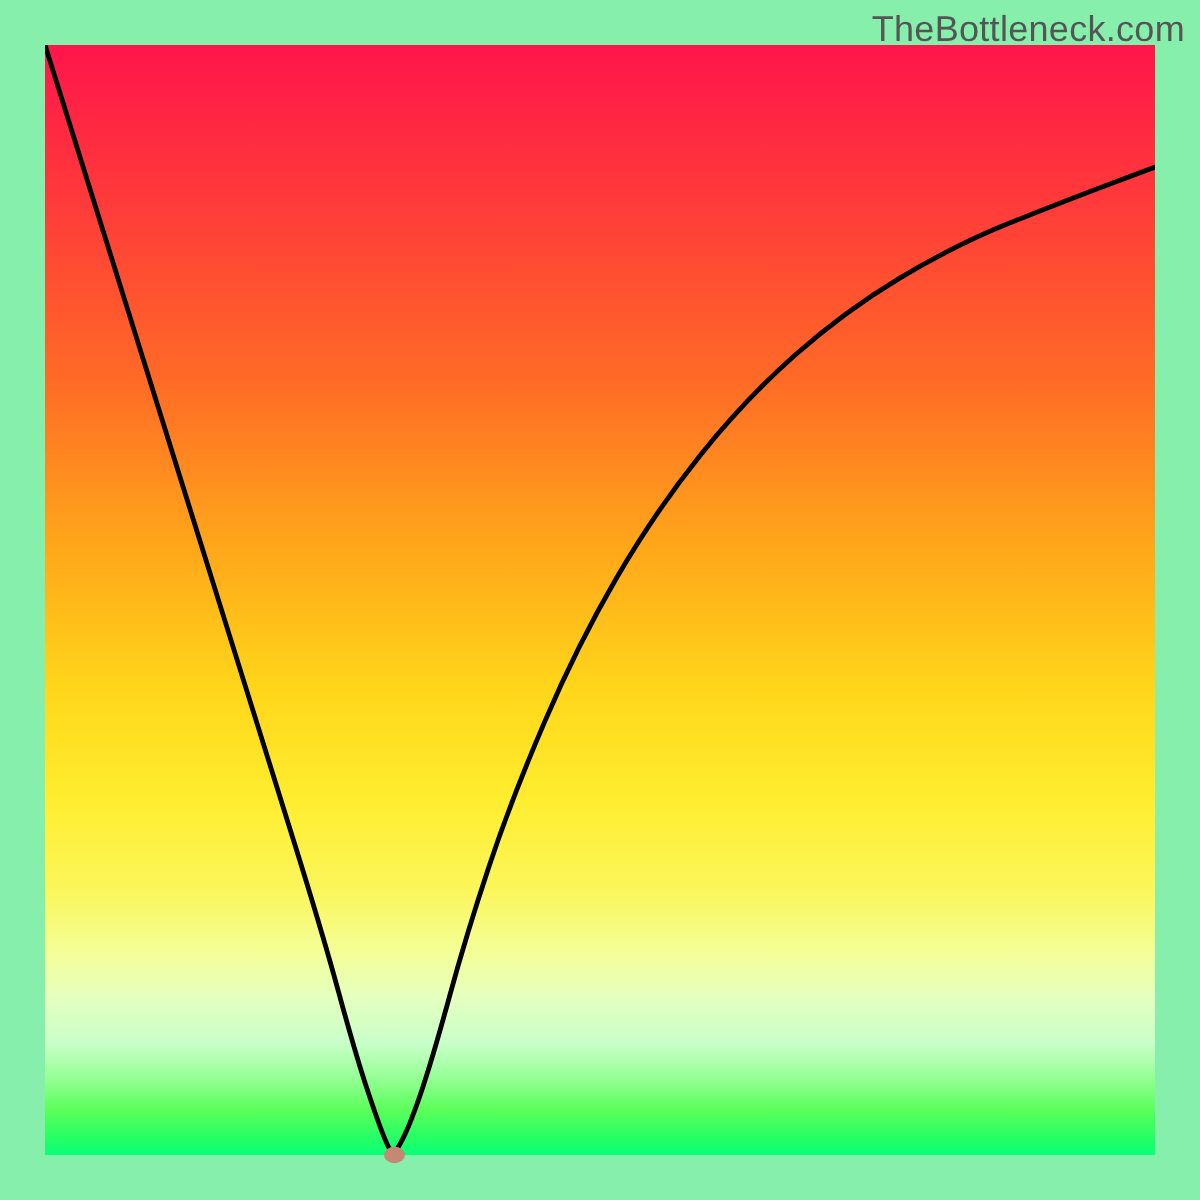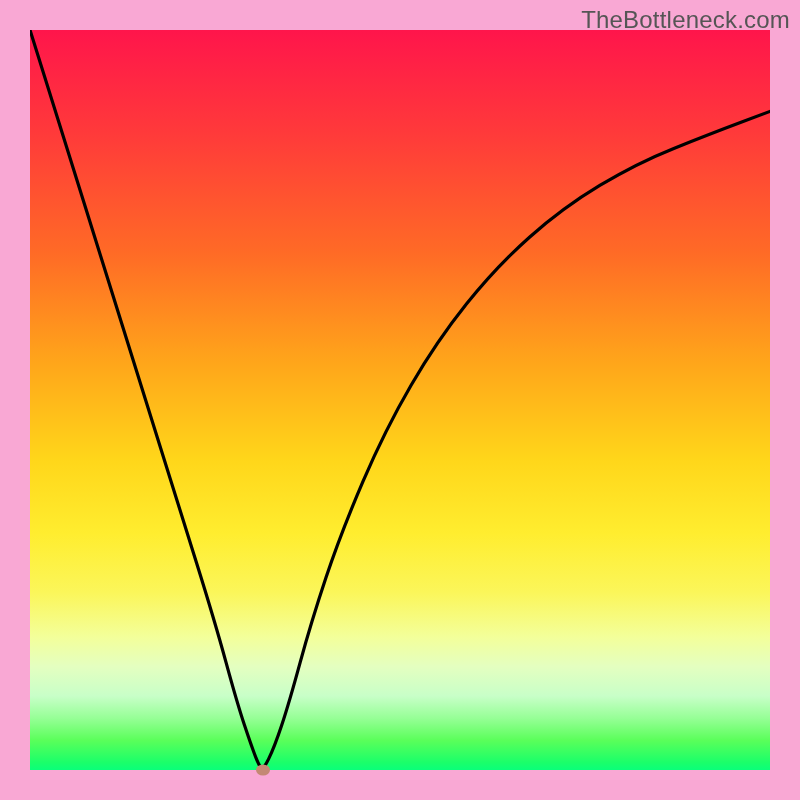--- a/index.html
+++ b/index.html
@@ -8,21 +8,21 @@
     width: 800px;
     height: 800px;
     overflow: hidden;
     background: #000;
     font-family: Arial, Helvetica, sans-serif;
   }
   .chart-container {
     position: relative;
     width: 800px;
     height: 800px;
-    background: #f9a8d4;
+    background: #86efac;
   }
   .plot-area {
     position: absolute;
     left: 30px;
     top: 30px;
     width: 740px;
     height: 740px;
     background: linear-gradient(to bottom,
       #ff154b 0%,
       #ff3a3a 14%,

